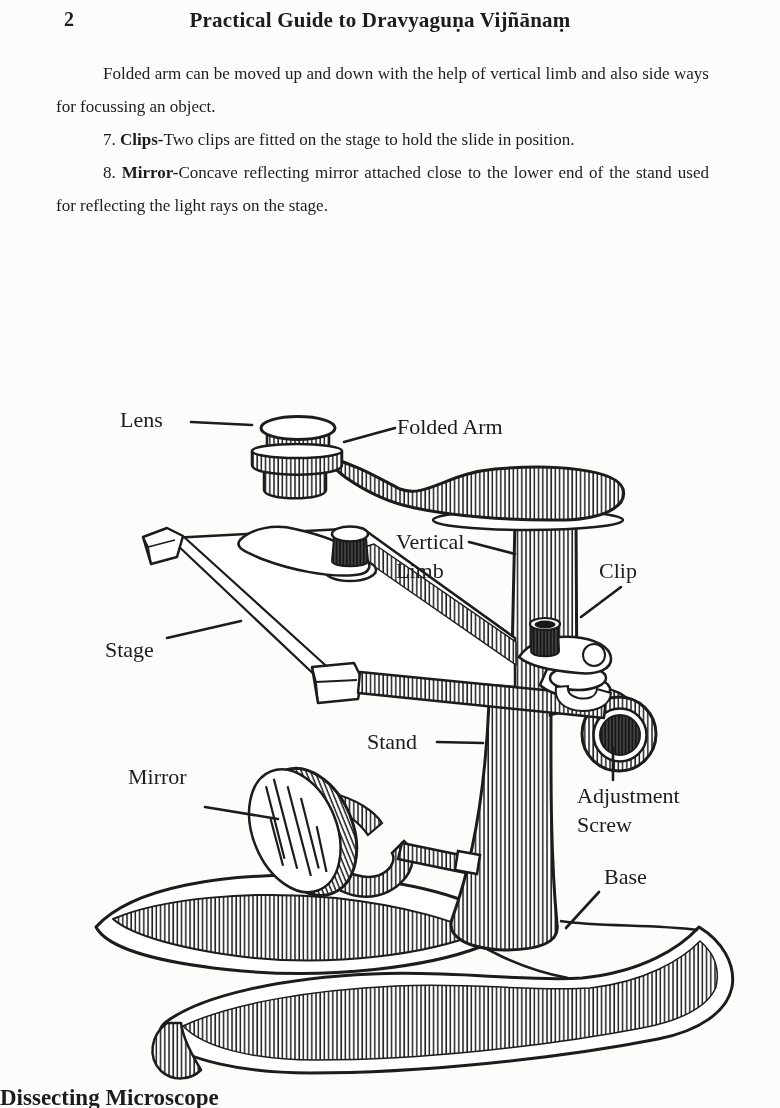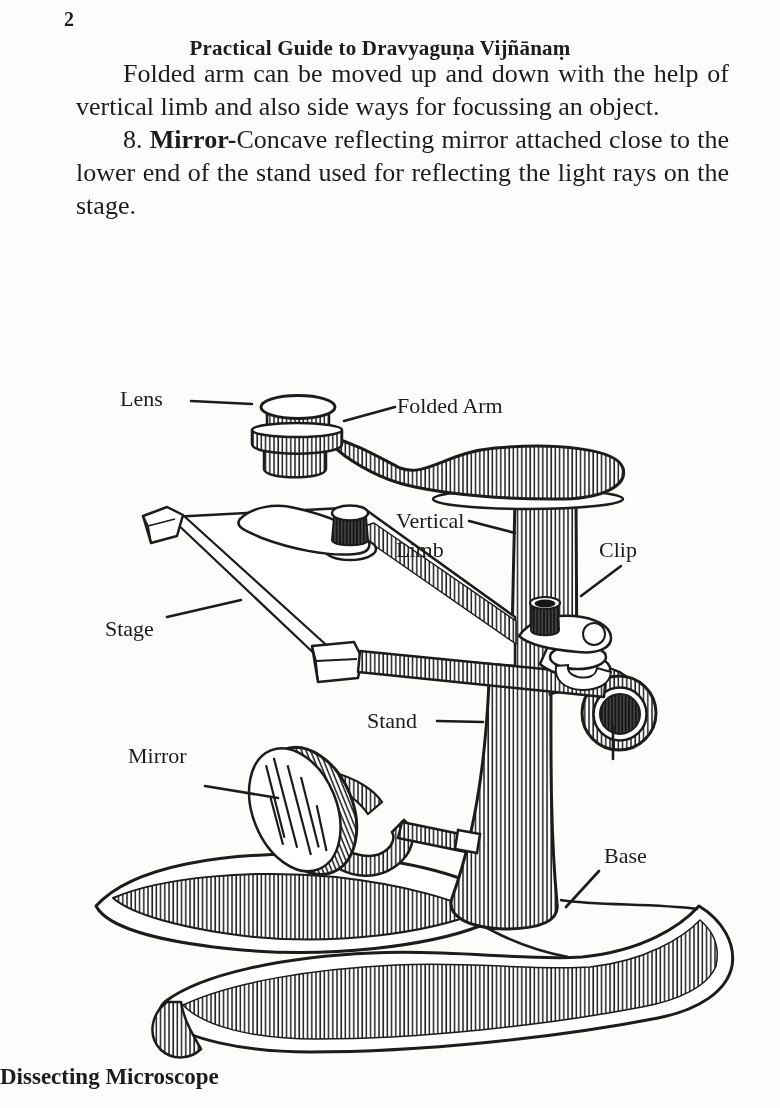--- a/index.html
+++ b/index.html
@@ -18,32 +18,31 @@
   .page{position:absolute;inset:0;}
   
   .page-number{
     position:absolute;left:64px;top:8px;
     font-size:20px;font-weight:bold;
   }
   .running-title{
     position:absolute;left:0;top:8px;width:760px;
     text-align:center;font-size:21px;font-weight:bold;
     letter-spacing:.2px;
-    margin-top:28px;
   }
   
   .body-text{
-    position:absolute;left:76px;top:57px;width:653px;
-    font-size:26px;line-height:33px;
+    position:absolute;left:56px;top:57px;width:653px;
+    font-size:17px;line-height:33px;
     text-align:justify;
   }
   .body-text p{margin:0;text-indent:47px;}
   .body-text b{font-weight:bold;}
   
-  .diagram{position:absolute;inset:0;}
+  .diagram{position:absolute;inset:0;margin-top:21px;}
   svg.illustration{position:absolute;left:0;top:0;}
   .dlabel{
     position:absolute;
     font-size:22px;line-height:29px;
     white-space:nowrap;
   }
   .dlabel.wrap{white-space:normal;}
   .caption{
     position:absolute;left:0;top:1064px;width:780px;
     font-size:23px;font-weight:bold;
@@ -52,20 +51,21 @@
 </head>
 <body>
 
 <div class="page">
 
   <div class="page-number">2</div>
   <div class="running-title">Practical Guide to Dravyaguṇa Vijñānaṃ</div>
 
   <div class="body-text">
       <p><span>Folded arm can be moved up and down with the help of vertical limb and also side ways for focussing an object.</span></p>
+      <p><span>7. </span><b>Clips-</b><span>Two clips are fitted on the stage to hold the slide in position.</span></p>
       <p><span>8. </span><b>Mirror-</b><span>Concave reflecting mirror attached close to the lower end of the stand used for reflecting the light rays on the stage.</span></p>
     </div>
 
   <div class="diagram">
 
     <svg class="illustration" width="780" height="1108" viewBox="0 0 780 1108">
       <defs>
         <pattern id="hatch" width="4.2" height="8" patternUnits="userSpaceOnUse">
           <rect width="4.2" height="8" fill="#ffffff"></rect>
           <line x1="1" y1="0" x2="1" y2="8" stroke="#1c1c1c" stroke-width="1.5"></line>
@@ -166,18 +166,19 @@
         <line x1="599" y1="871" x2="566" y2="907"></line>
       </g>
     </svg>
 
     <div class="dlabel" style="left:120px;top:384px;">Lens</div>
     <div class="dlabel" style="left:397px;top:391px;">Folded Arm</div>
     <div class="dlabel wrap" style="left:396px;top:506px;width:95px;">Vertical Limb</div>
     <div class="dlabel" style="left:599px;top:535px;">Clip</div>
     <div class="dlabel" style="left:105px;top:614px;">Stage</div>
     <div class="dlabel" style="left:367px;top:706px;">Stand</div>
+    <div class="dlabel wrap" style="left:577px;top:760px;width:135px;">Adjustment Screw</div>
     <div class="dlabel" style="left:128px;top:741px;">Mirror</div>
     <div class="dlabel" style="left:604px;top:841px;font-family:Liberation Serif, serif;">Base</div>
 
     <div class="caption">Dissecting Microscope</div>
   </div>
 </div>
 
 </body></html>

